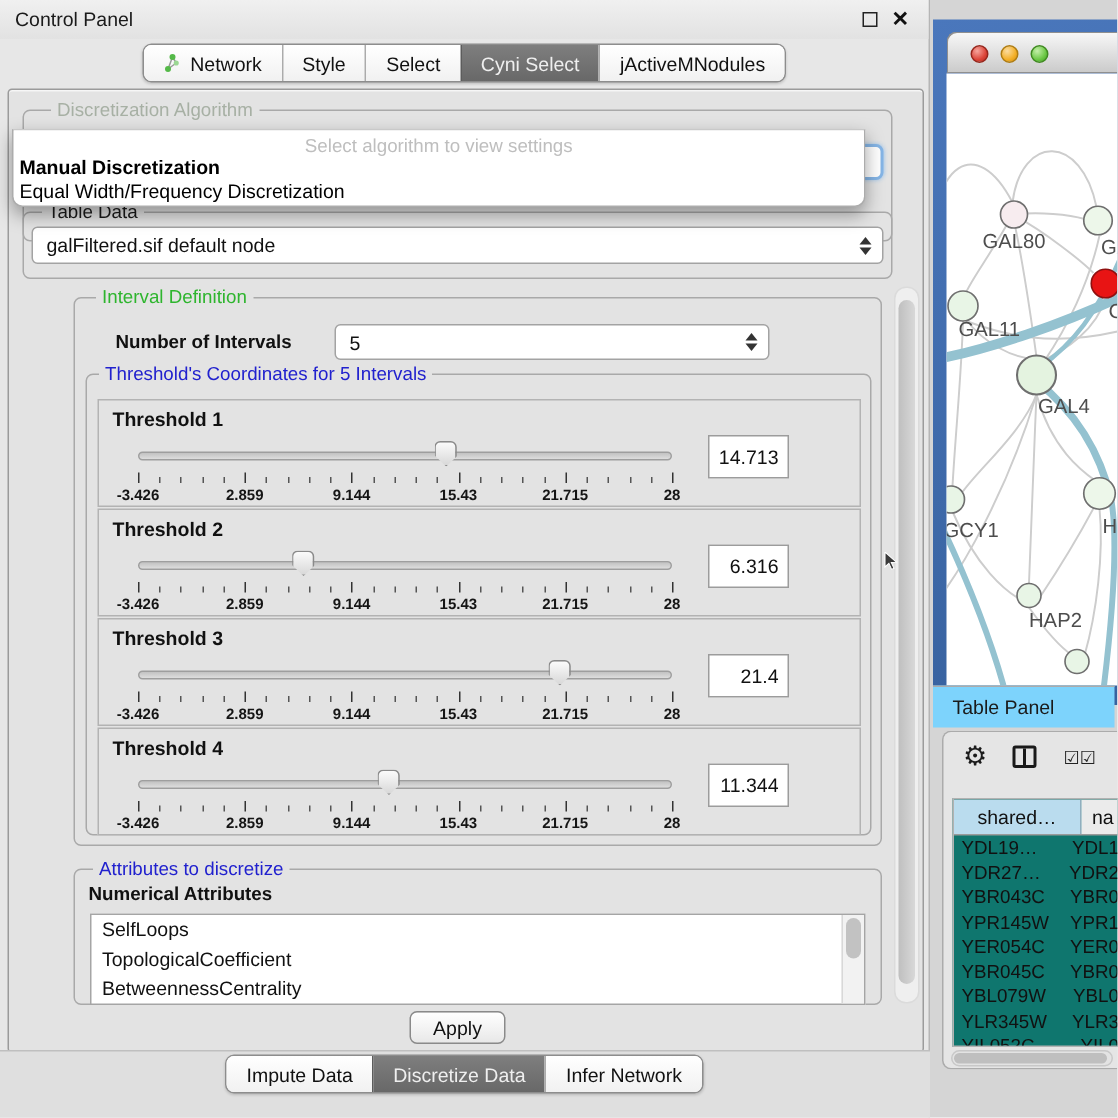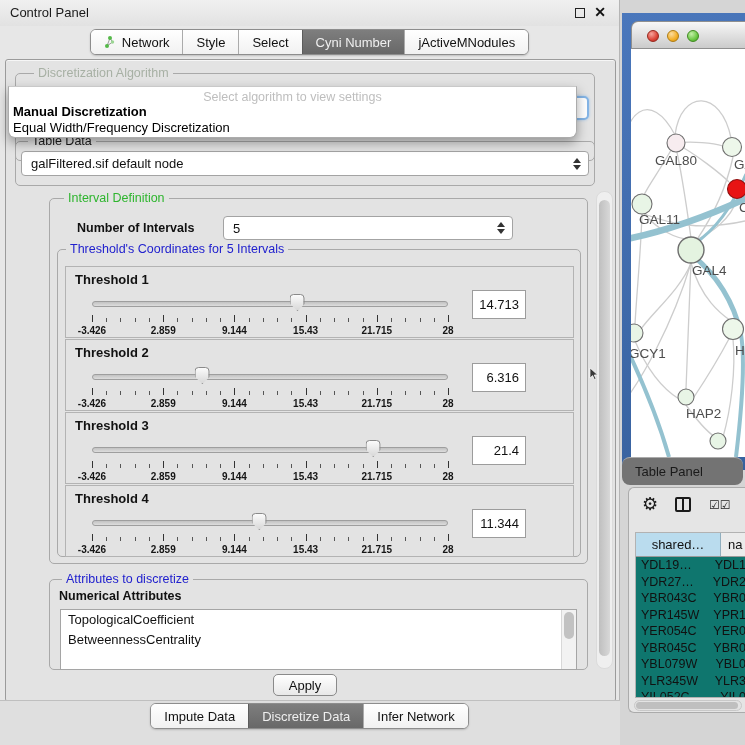--- a/index.html
+++ b/index.html
@@ -85,21 +85,21 @@
   
   .net-window{position:absolute;left:622px;top:13px;width:123px;height:457px;background:linear-gradient(160deg,#4A77BC,#37619E);}
   .net-titlebar{position:absolute;left:9px;top:8px;right:0;height:28px;background:linear-gradient(#F7F7F7,#CBCBCB);border:1px solid #8F8F8F;border-right:none;border-radius:7px 0 0 0;box-sizing:border-box;}
   .light{position:absolute;top:8px;width:12px;height:12px;border-radius:50%;box-sizing:border-box;}
   .light.red{left:15px;background:radial-gradient(circle at 35% 30%,#F6A59D,#DC4539 60%,#AE271D);border:1px solid #96261C;}
   .light.yellow{left:35px;background:radial-gradient(circle at 35% 30%,#FBDCA0,#F3AF27 60%,#CE8B11);border:1px solid #AE7C12;}
   .light.green{left:55px;background:radial-gradient(circle at 35% 30%,#C4EFA9,#6CC845 60%,#3F9A22);border:1px solid #3F8A20;}
   .net-canvas{position:absolute;left:9px;top:36px;right:0;height:408px;background:#FFF;overflow:hidden;}
 
   
-  .tp-labelbar{position:absolute;left:622px;top:457px;width:121px;height:28px;background:#737373;border-top:1px solid #ABABAB;box-sizing:border-box;border-radius:8px;}
+  .tp-labelbar{position:absolute;left:622px;top:457px;width:121px;height:28px;background:#7dd3fc;border-top:1px solid #ABABAB;box-sizing:border-box;}
   .tp-labelbar span{position:absolute;left:13px;top:0;line-height:28px;font-size:13px;color:#1A1A1A;}
   .table-panel{position:absolute;left:628px;top:487px;width:117px;height:226px;background:#E5E5E5;border:1px solid #ABABAB;border-right:none;border-radius:6px 0 0 6px;box-sizing:border-box;}
   .gear{position:absolute;left:13px;top:5px;font-size:18px;color:#1C1C1C;}
   .colsIcon{position:absolute;left:46px;top:9px;width:16px;height:15px;border:2px solid #1A1A1A;border-radius:2px;box-sizing:border-box;}
   .colsIcon i{position:absolute;left:50%;top:0;bottom:0;width:2px;margin-left:-1px;background:#1A1A1A;}
   .checks{position:absolute;left:80px;top:10px;font-size:12px;color:#222;letter-spacing:0px;}
   .tp-table{position:absolute;left:6px;top:44px;width:111px;height:166px;background:#0f766e;border:1px solid #B2B2B2;border-right:none;overflow:hidden;box-sizing:border-box;}
   .tp-header{display:flex;height:23px;border-bottom:1px solid #9A9A9A;font-size:13px;color:#111;}
   .tp-h1{width:85px;background:#BADCEE;border-right:1px solid #90AEBE;display:flex;align-items:center;justify-content:center;box-sizing:border-box;}
   .tp-h2{flex:1;background:#EBEBEB;display:flex;align-items:center;padding-left:7px;white-space:nowrap;}
@@ -136,21 +136,21 @@
             </span>
             <span>Network</span>
           </div>
           <div class="seg">
             <span>Style</span>
           </div>
           <div class="seg">
             <span>Select</span>
           </div>
           <div class="seg sel">
-            <span>Cyni Number</span>
+            <span>Cyni Select</span>
           </div>
           <div class="seg">
             <span>jActiveMNodules</span>
           </div>
         </div>
     </div>
 
     <div class="content">
 
       <div class="group" id="algoGroup">
@@ -360,20 +360,21 @@
                 <div class="th-value">11.344</div>
               </div>
             </div>
         </div>
 
         <div class="group" id="attrGroup">
           <span class="glabel">Attributes to discretize</span>
           <span class="attrLabel">Numerical Attributes</span>
           <div class="attrList" id="attrList">
 
+          <div class="attrItem">SelfLoops</div>
               <div class="attrItem">TopologicalCoefficient</div>
               <div class="attrItem">BetweennessCentrality</div>
               <div class="attrScroll">
                 <div class="sthumb"></div>
               </div>
             </div>
         </div>
       </div>
 
       <div class="vScroll">

